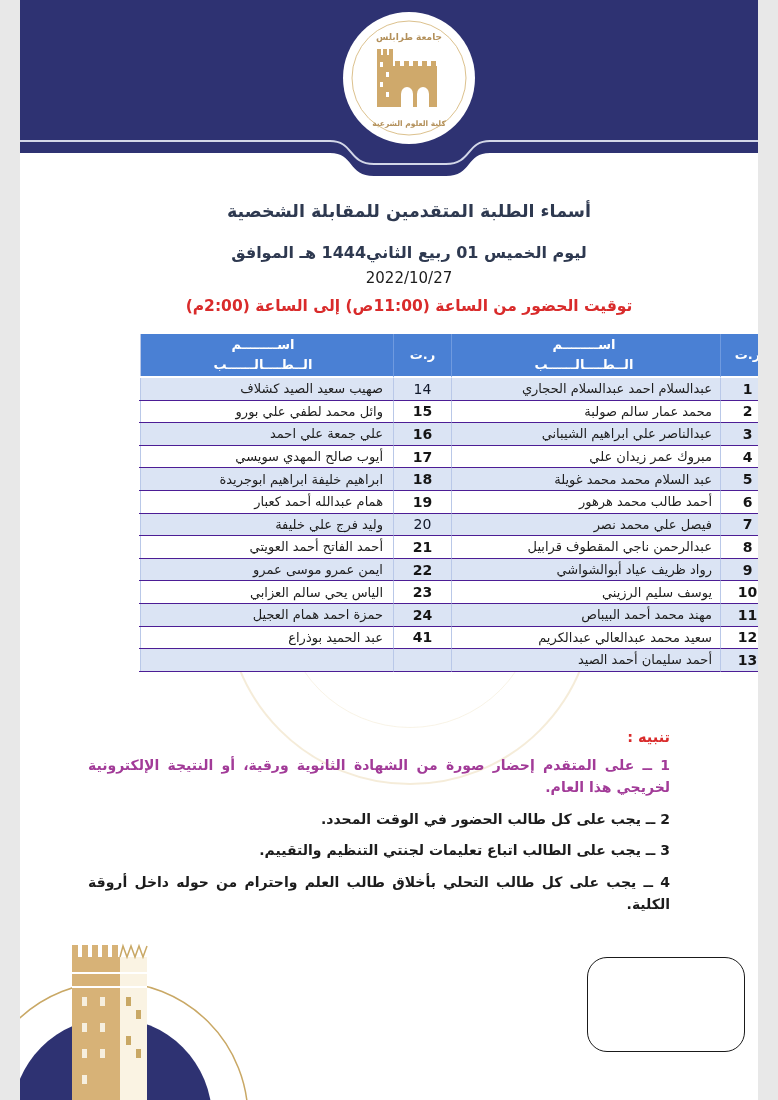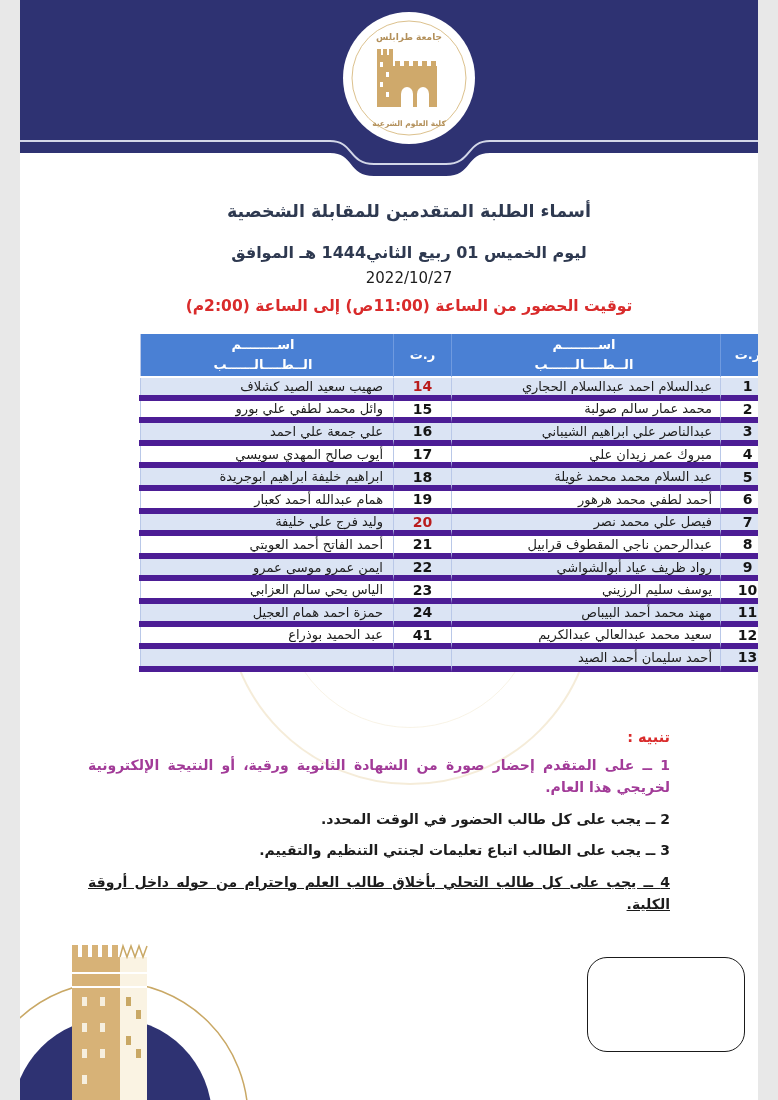--- a/index.html
+++ b/index.html
@@ -35,28 +35,28 @@
   .c-name2{ width:254px; flex:none; text-align:right; padding:0 10px 0 4px; }
   .thead { background:#4a80d4; height:44px; }
   .thead .cell {
     color:#ffffff; font-weight:bold; font-size:13px; line-height:1.55;
     display:flex; align-items:center; justify-content:center;
     white-space:pre-line; text-align:center;
     border-left:1px solid #6f9adf; border-bottom:2px solid #ffffff;
   }
   .thead .cell:last-child { border-left:none; }
   .tbody .trow { height:22.6px; }
-  .tbody .cell { border-left:1px solid #b9c8e8; border-bottom:6px solid #4c1d95;
+  .tbody .cell { border-left:1px solid #b9c8e8; border-bottom:1px solid #4c1d95;
                  display:flex; align-items:center; }
   .tbody .cell:last-child { border-left:none; }
   .tbody .trow.odd  { background:#dbe4f4; }
   .tbody .trow.even { background:#ffffff; }
   .tbody .c-no, .tbody .c-no2 { justify-content:center; font-size:14px; font-weight:bold; color:#151515; }
   .tbody .c-name, .tbody .c-name2 { justify-content:flex-start; font-size:13px; color:#1d1d1d; }
-  .tbody .muted { color:#b91c1c; font-weight:700; }
+  .tbody .muted { color:#0f172a; font-weight:400; }
   
   .notes { position:absolute; top:729px; right:88px; width:582px; direction:rtl; }
   .note-label { font-size:14.5px; font-weight:bold; color:#d92b2b; margin-bottom:9px; }
   .note-item { font-size:14px; font-weight:bold; line-height:1.6;
                text-align:justify; margin-bottom:9px; color:#1c1c1c; }
   
   .ftr-svg { position:absolute; top:935px; left:0; }
   .stamp-box { position:absolute; left:567px; top:957px; width:158px; height:95px;
                border:1.5px solid #1a1a1a; border-radius:20px; background:#ffffff; }
 </style>
@@ -137,21 +137,21 @@
           <div class="cell c-name2">أيوب صالح المهدي سويسي</div>
         </div>
         <div class="trow odd">
           <div class="cell c-no">5</div>
           <div class="cell c-name">عبد السلام محمد محمد غويلة</div>
           <div class="cell c-no2">18</div>
           <div class="cell c-name2">ابراهيم خليفة ابراهيم ابوجريدة</div>
         </div>
         <div class="trow even">
           <div class="cell c-no">6</div>
-          <div class="cell c-name">أحمد لطفي محمد هرهور</div>
+          <div class="cell c-name">أحمد طالب محمد هرهور</div>
           <div class="cell c-no2">19</div>
           <div class="cell c-name2">همام عبدالله أحمد كعبار</div>
         </div>
         <div class="trow odd">
           <div class="cell c-no">7</div>
           <div class="cell c-name">فيصل علي محمد نصر</div>
           <div class="cell c-no2 muted">20</div>
           <div class="cell c-name2">وليد فرج علي خليفة</div>
         </div>
         <div class="trow even">
@@ -191,21 +191,21 @@
           <div class="cell c-name2"></div>
         </div>
       </div>
   </div>
 
   <div class="notes">
     <div class="note-label">تنبيه :</div>
     <div class="note-item" style="color: rgb(162, 59, 152);">1 ــ على المتقدم إحضار صورة من الشهادة الثانوية ورقية، أو النتيجة الإلكترونية لخريجي هذا العام.</div>
     <div class="note-item" style="color: rgb(28, 28, 28);">2 ــ يجب على كل طالب الحضور في الوقت المحدد.</div>
     <div class="note-item" style="color: rgb(28, 28, 28);">3 ــ يجب على الطالب اتباع تعليمات لجنتي التنظيم والتقييم.</div>
-    <div class="note-item" style="color: rgb(28, 28, 28); text-decoration: underline;">4 ــ يجب على كل طالب التحلي بأخلاق طالب العلم واحترام من حوله داخل أروقة الكلية.</div>
+    <div class="note-item" style="color: rgb(28, 28, 28);">4 ــ يجب على كل طالب التحلي بأخلاق طالب العلم واحترام من حوله داخل أروقة الكلية.</div>
   </div>
 
   <svg class="ftr-svg" width="245" height="165" viewBox="0 0 245 165">
     <circle cx="92" cy="183" r="136" fill="none" stroke="#c9a865" stroke-width="1.5"></circle>
     <circle cx="92" cy="183" r="100" fill="#2e3272"></circle>
     <g>
       <rect x="52" y="22" width="48" height="143" fill="#d7b277"></rect>
       <rect x="100" y="22" width="27" height="143" fill="#faf3e3"></rect>
       <rect x="52" y="10" width="6" height="13" fill="#d7b277"></rect>
       <rect x="62" y="10" width="6" height="13" fill="#d7b277"></rect>

